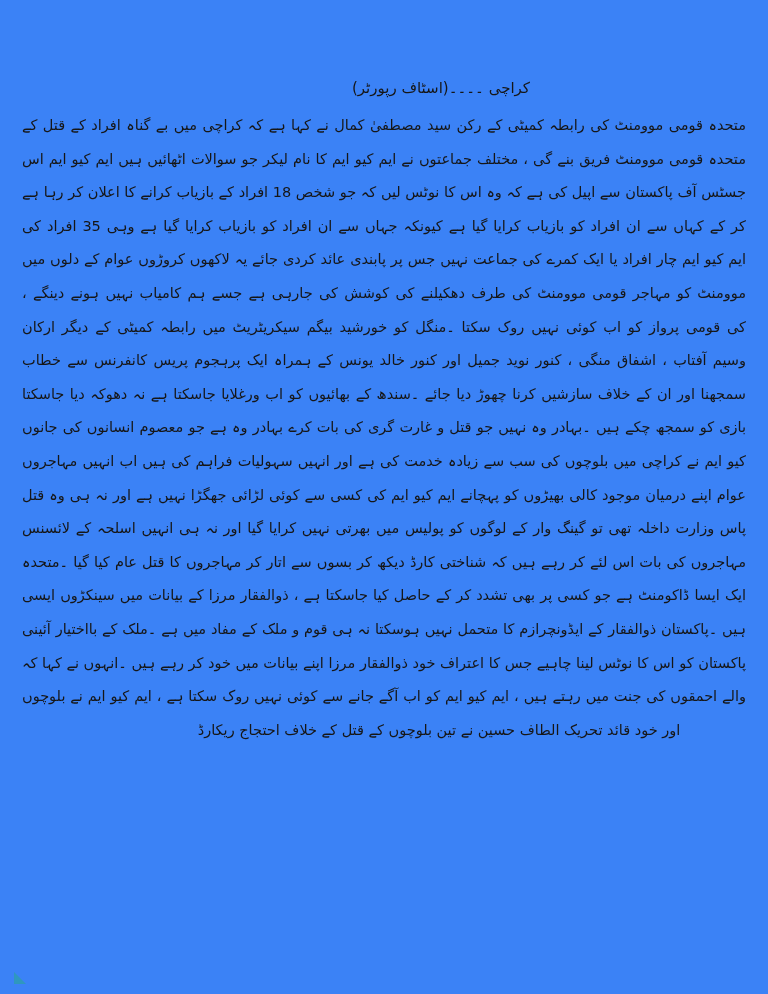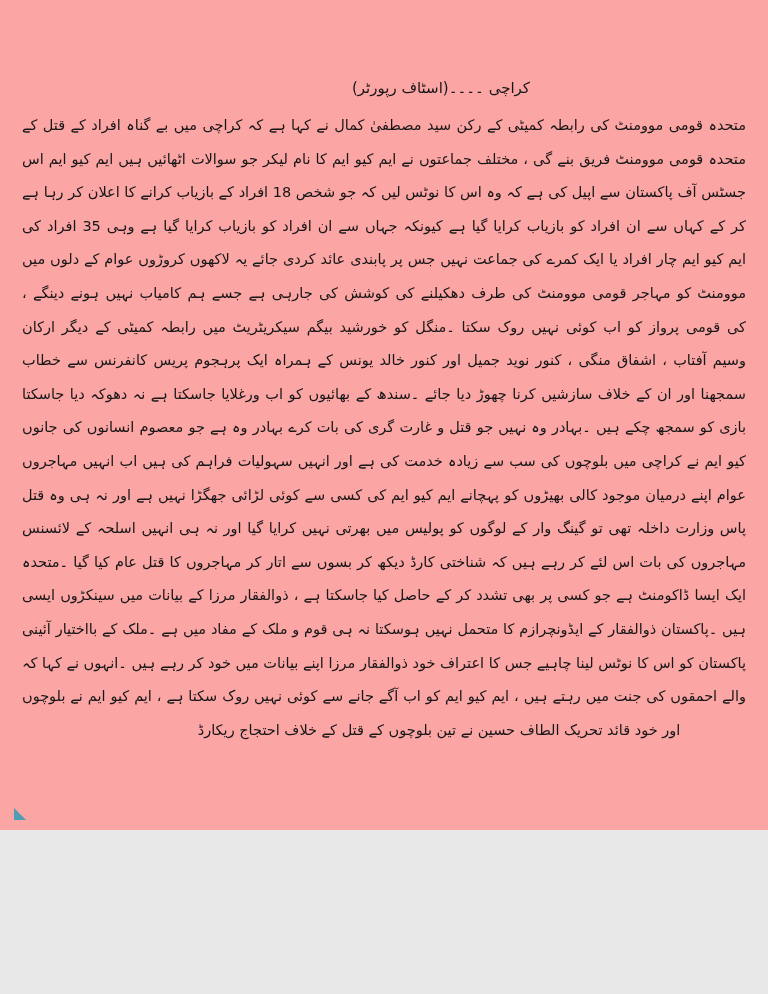--- a/index.html
+++ b/index.html
@@ -3,23 +3,23 @@
 <meta charset="utf-8">
 <style>
   html, body {
     margin: 0;
     padding: 0;
     background: #e8e8e8;
   }
   .page {
     position: relative;
     width: 768px;
-    height: 830px;
+    height: 994px;
     margin: 0 auto;
-    background: #fca5a5;
+    background: #3b82f6;
     color: #161616;
     font-family: "DejaVu Sans", "Liberation Sans", sans-serif;
     overflow: hidden;
   }
   .dateline {
     direction: rtl;
     unicode-bidi: plaintext;
     text-align: right;
     padding: 76px 238px 0 0;
     font-size: 15px;

